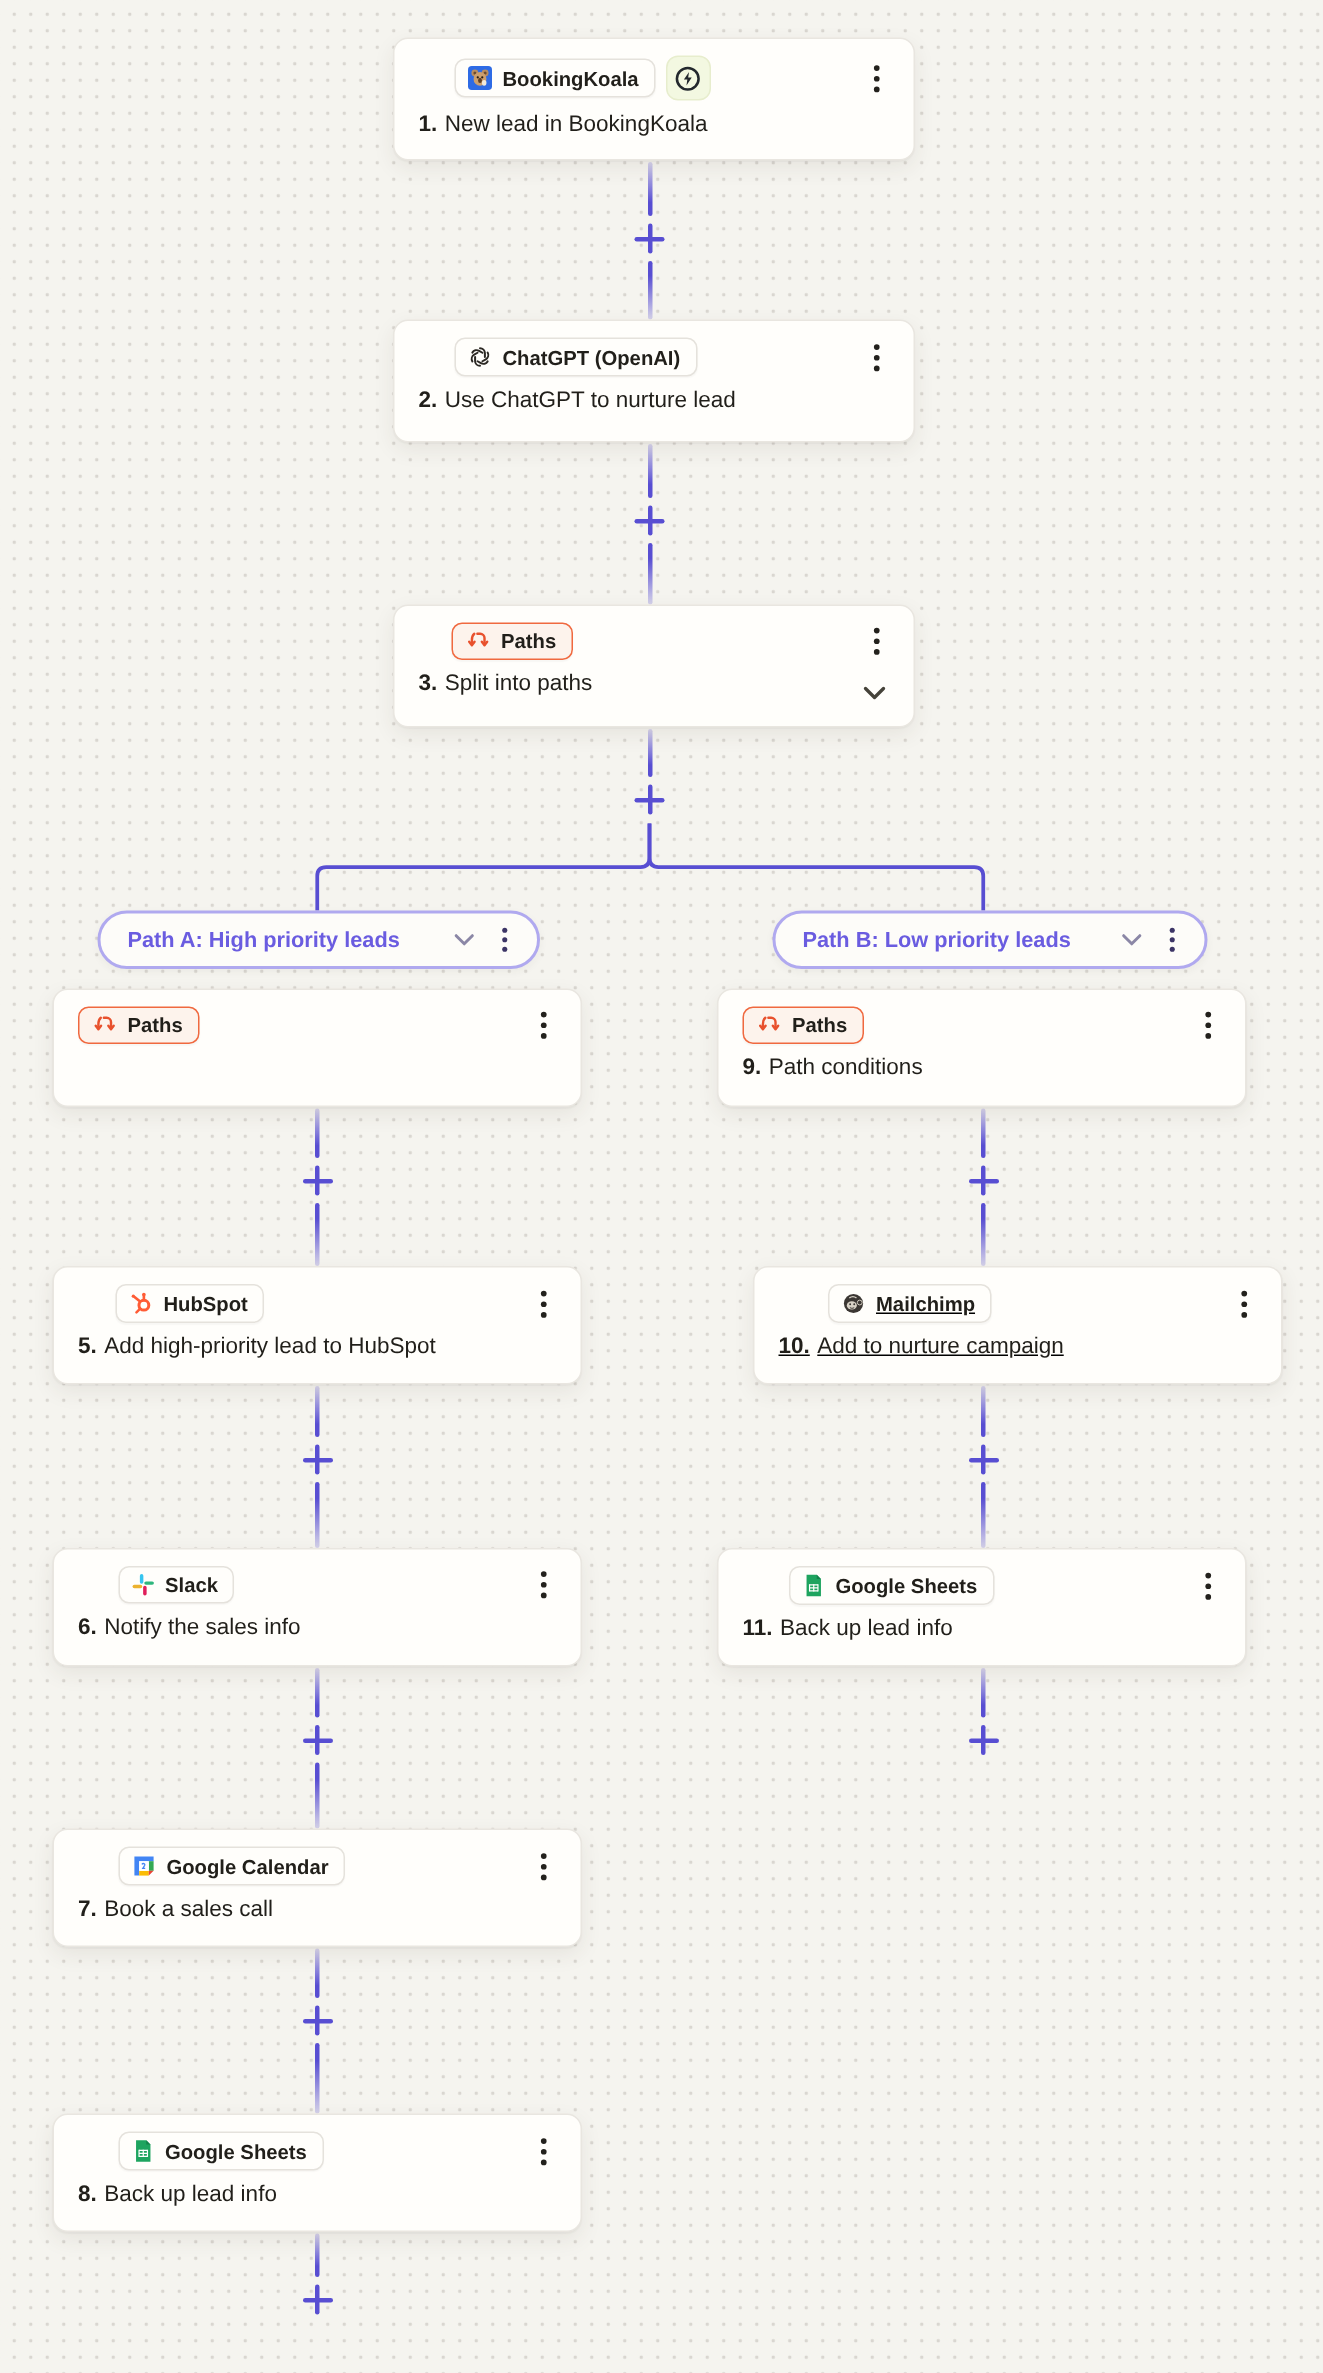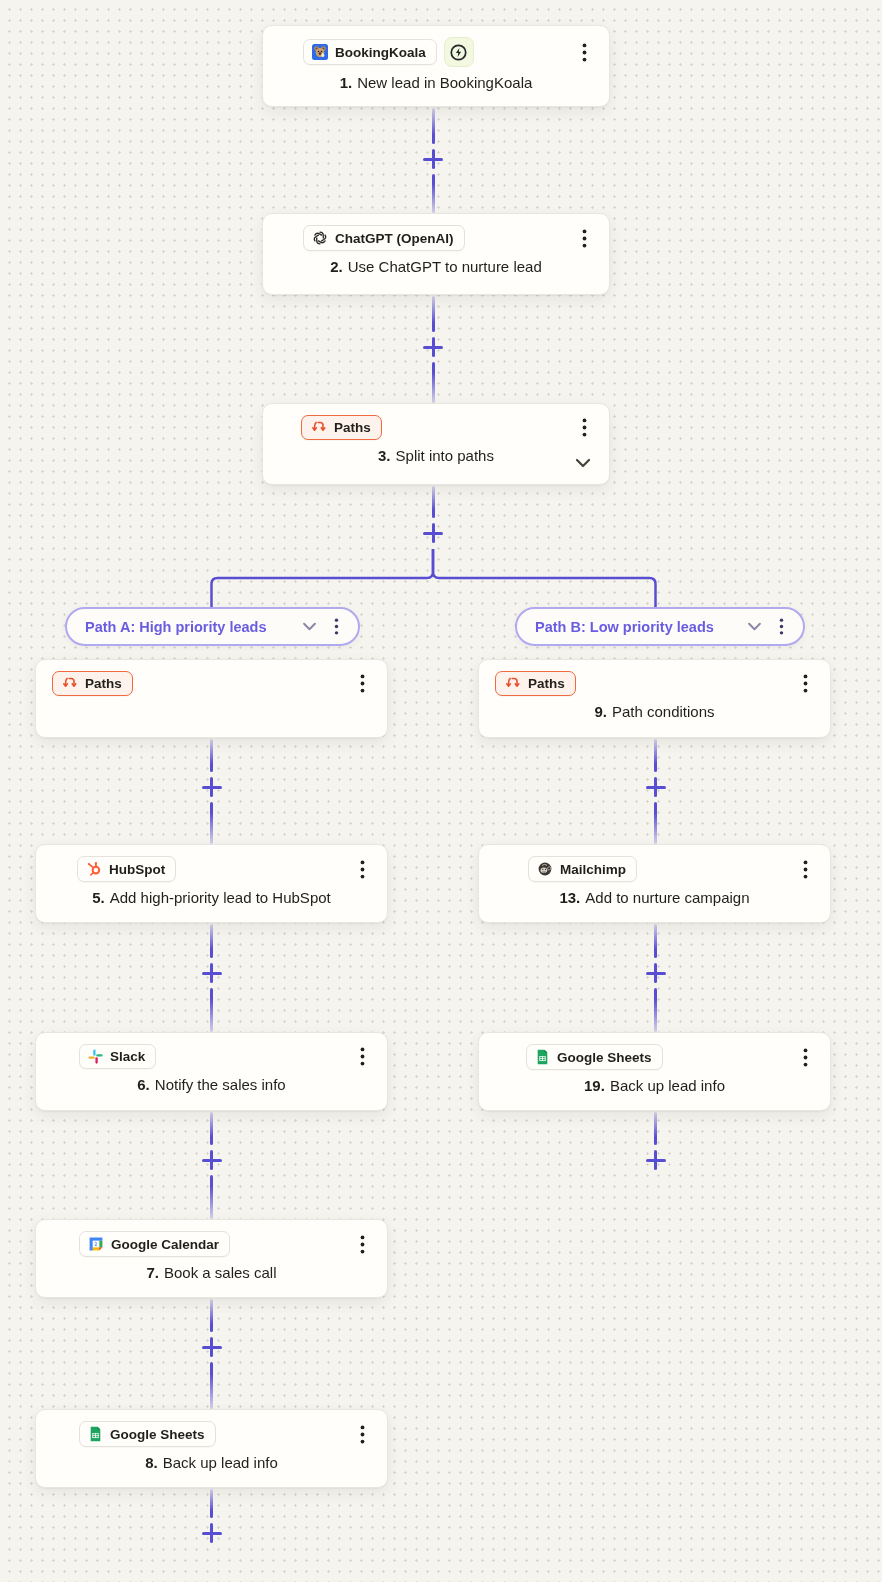--- a/index.html
+++ b/index.html
@@ -21,21 +21,20 @@
     position:relative;width:882px;height:1582px;overflow:hidden;
     background-color:var(--canvas_bg);
     background-image:radial-gradient(circle, var(--dot) 1px, transparent 1.35px);
     background-size:11px 11px;background-position:4px 4px;
   }
   .card{
     position:absolute;background:var(--card_bg);
     border:1px solid var(--card_border);border-radius:10px;
     box-shadow:0 1px 1px rgba(60,55,40,.04),0 5px 14px rgba(60,55,40,.08);
     box-sizing:border-box;
-    text-align:center;
   }
   .card-head{display:flex;align-items:center;padding:11px 14px 0 16px;}
   .app-badge{
     display:inline-flex;align-items:center;gap:7px;
     background:#fffefb;border:1px solid var(--badge_border);border-radius:7px;
     padding:4px 10px 4px 8px;font-size:13.5px;font-weight:700;color:var(--text);
     box-shadow:0 1px 1px rgba(0,0,0,.03);white-space:nowrap;
   }
   .app-badge.paths{background:var(--paths_badge_bg);border:1.5px solid var(--paths_badge_border);}
   .app-badge svg{display:block;}
@@ -404,21 +403,21 @@
         <svg width="5" height="19" viewBox="0 0 5 19">
             <circle cx="2.5" cy="2.4" r="1.9" fill="#23211c"></circle>
             <circle cx="2.5" cy="9.5" r="1.9" fill="#23211c"></circle>
             <circle cx="2.5" cy="16.6" r="1.9" fill="#23211c"></circle>
           </svg>
       </button>
     </div>
     <div class="step-title"><span class="step-num">9.</span><span>Path conditions</span></div>
   </div>
 
-  <div class="card" style="left:478px;top:844px;width:353px;height:79px;">
+  <div class="card" style="left:502px;top:844px;width:353px;height:79px;text-decoration:underline;">
     <div class="card-head">
       <span class="app-badge" style="margin-left:33px;">
         <svg width="16" height="16" viewBox="0 0 20 20">
             <circle cx="10" cy="10" r="8" fill="#3b3733"></circle>
             <ellipse cx="8.6" cy="11.6" rx="4.2" ry="3.4" fill="#d8d2c6"></ellipse>
             <circle cx="15.2" cy="9.2" r="2" fill="#3b3733" stroke="#d8d2c6" stroke-width="0.8"></circle>
             <circle cx="7.2" cy="10.6" r="0.8" fill="#3b3733"></circle>
             <circle cx="10.6" cy="10.6" r="0.8" fill="#3b3733"></circle>
             <path d="M7 13.4 q1.8 1.2 3.6 0" fill="none" stroke="#3b3733" stroke-width="0.9"></path>
             <path d="M6.5 5.5 q3-2.5 6 0" fill="none" stroke="#d8d2c6" stroke-width="1.1"></path>
@@ -426,21 +425,21 @@
         <span>Mailchimp</span>
       </span>
       <button class="kebab">
         <svg width="5" height="19" viewBox="0 0 5 19">
             <circle cx="2.5" cy="2.4" r="1.9" fill="#23211c"></circle>
             <circle cx="2.5" cy="9.5" r="1.9" fill="#23211c"></circle>
             <circle cx="2.5" cy="16.6" r="1.9" fill="#23211c"></circle>
           </svg>
       </button>
     </div>
-    <div class="step-title"><span class="step-num">13.</span><span>Add to nurture campaign</span></div>
+    <div class="step-title"><span class="step-num">10.</span><span>Add to nurture campaign</span></div>
   </div>
 
   <div class="card" style="left:478px;top:1032px;width:353px;height:79px;">
     <div class="card-head">
       <span class="app-badge" style="margin-left:31px;">
         <svg width="15" height="16" viewBox="0 0 16 20">
             <path d="M2 1 h8.5 L14 4.5 V19 H2 Z" fill="#1ea45f"></path>
             <path d="M10.5 1 L14 4.5 H10.5 Z" fill="#13824b"></path>
             <g stroke="#fff" stroke-width="1">
               <path d="M4.5 9.5 h7 M4.5 12 h7 M4.5 14.5 h7"></path>
@@ -450,16 +449,16 @@
         <span>Google Sheets</span>
       </span>
       <button class="kebab">
         <svg width="5" height="19" viewBox="0 0 5 19">
             <circle cx="2.5" cy="2.4" r="1.9" fill="#23211c"></circle>
             <circle cx="2.5" cy="9.5" r="1.9" fill="#23211c"></circle>
             <circle cx="2.5" cy="16.6" r="1.9" fill="#23211c"></circle>
           </svg>
       </button>
     </div>
-    <div class="step-title"><span class="step-num">19.</span><span>Back up lead info</span></div>
+    <div class="step-title"><span class="step-num">11.</span><span>Back up lead info</span></div>
   </div>
 
 </div>
 
 </body></html>

